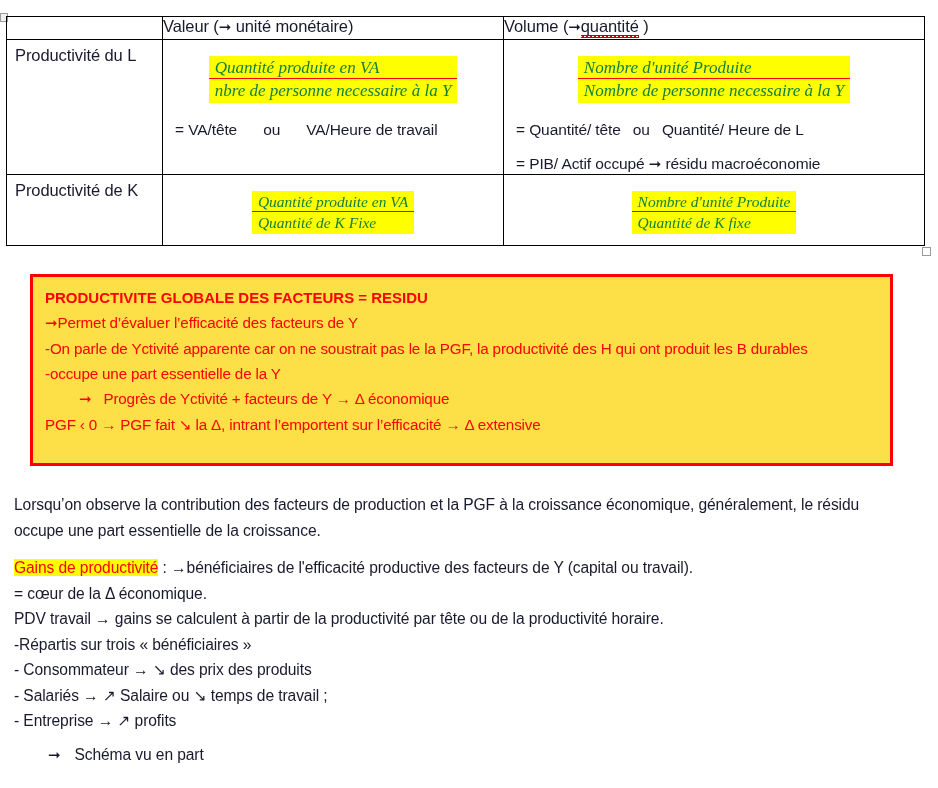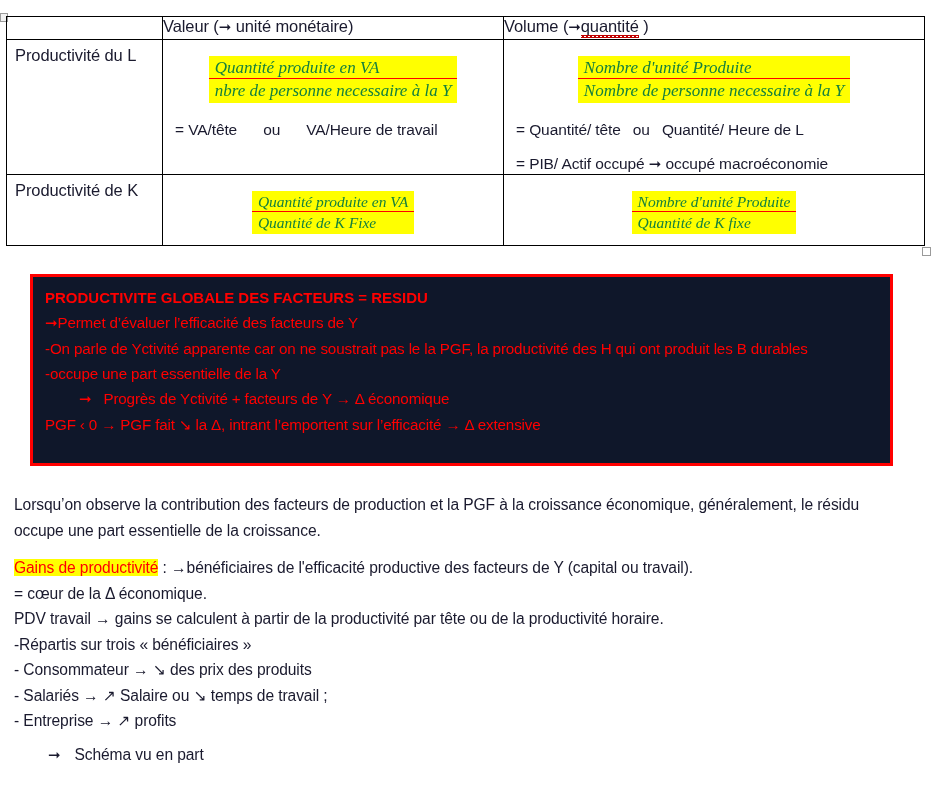--- a/index.html
+++ b/index.html
@@ -137,21 +137,21 @@
 
   
   .redbox {
     position: absolute;
     left: 30px;
     top: 274px;
     width: 863px;
     height: 192px;
     box-sizing: border-box;
     border: 3px solid #ff0000;
-    background: #0f172a;
+    background: #fde047;
     padding: 8px 10px 0 12px;
     color: #ff0000;
     font-size: 15.2px;
     line-height: 25px;
     letter-spacing: -0.15px;
   }
   .redbox .title {
     font-weight: bold;
     font-size: 15px;
     letter-spacing: 0px;
@@ -224,21 +224,21 @@
       <td>
         <div class="cell-body">
           <div class="frac">
             <span class="num">Nombre d'unité Produite</span>
             <span class="den">Nombre de personne necessaire à la Y</span>
           </div>
           <div class="eq l1">
             <span>= Quantité/ tête</span><span class="gap-s"></span><span>ou</span><span class="gap-s"></span><span>Quantité/ Heure de L</span>
           </div>
           <div class="eq l2">
-            <span>= PIB/ Actif occupé</span> <span class="arrow">➞</span><span> occupé macroéconomie</span>
+            <span>= PIB/ Actif occupé</span> <span class="arrow">➞</span><span> résidu macroéconomie</span>
           </div>
         </div>
       </td>
     </tr>
 
     <tr class="row2">
       <td>
         <div class="rowlabel">Productivité de K</div>
       </td>
       <td>

